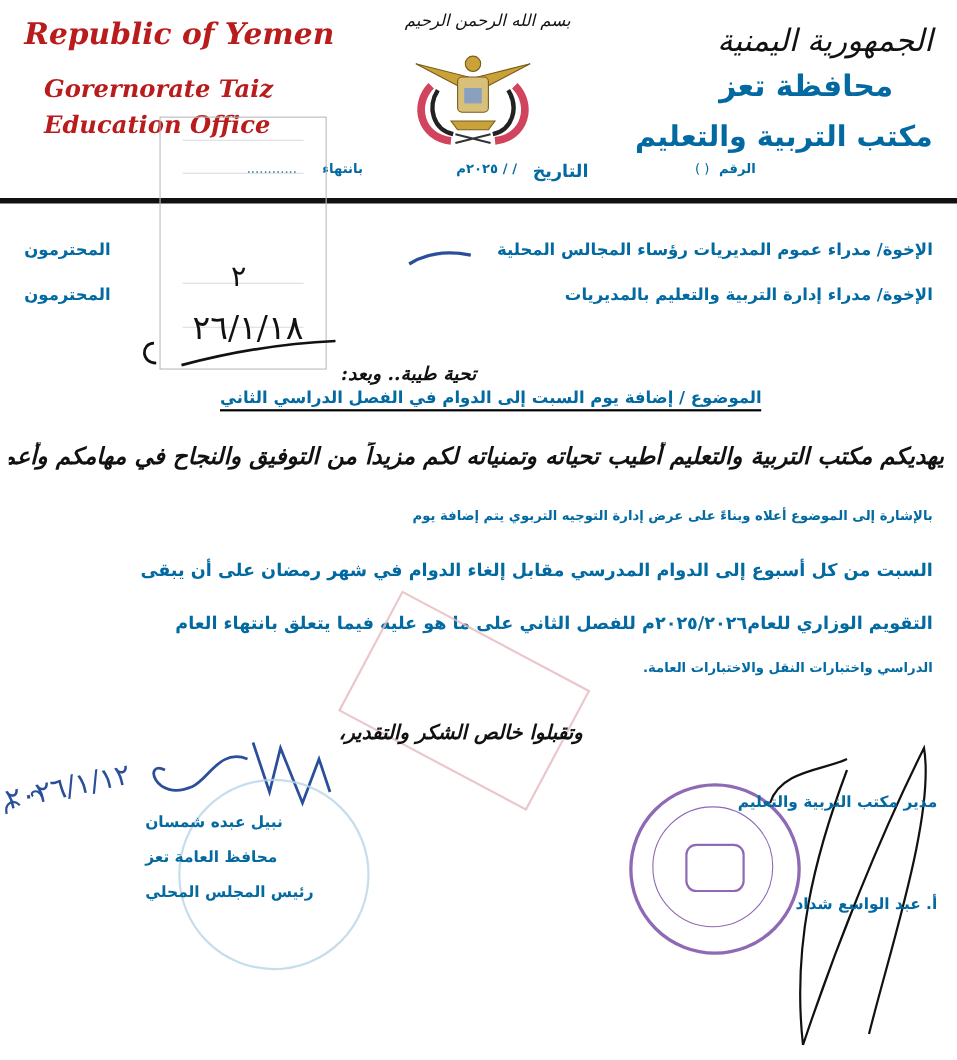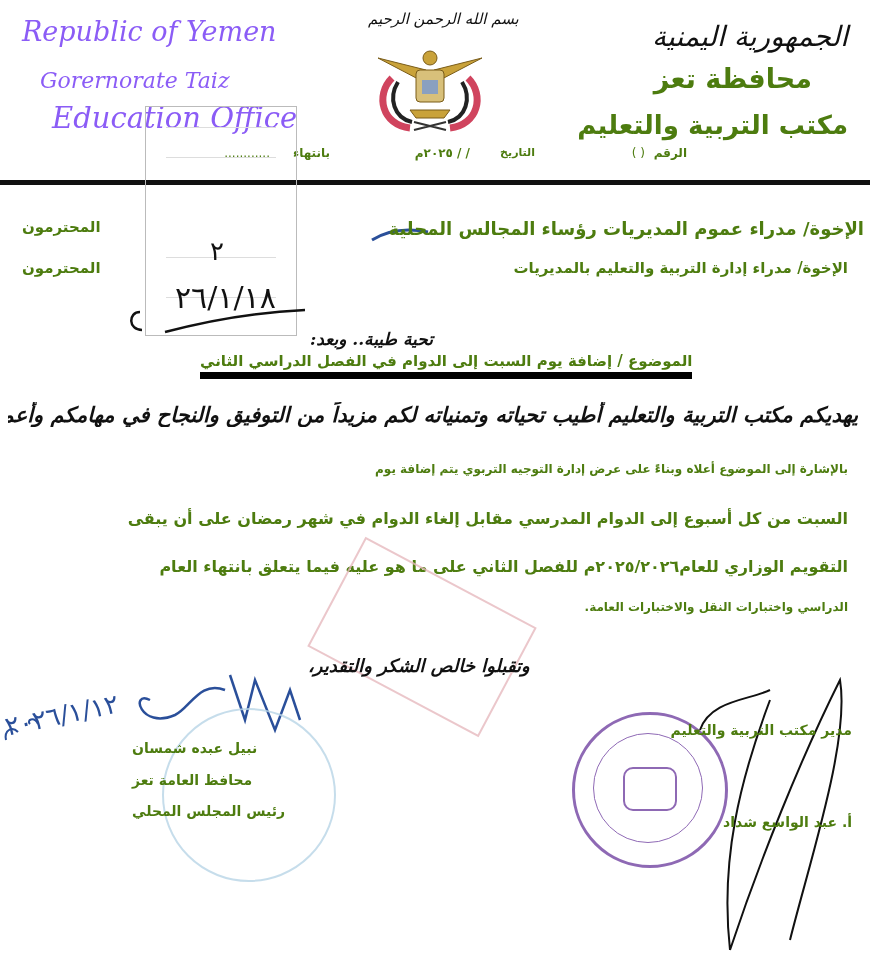--- a/index.html
+++ b/index.html
@@ -1,30 +1,30 @@
 <!DOCTYPE html>
 <html><head>
 <meta charset="utf-8">
 <style>
   html, body { margin:0; padding:0; }
   body { width:870px; height:964px; background:#ffffff; position:relative; overflow:hidden; font-family:"DejaVu Sans", sans-serif; color:#111; }
   .abs { position:absolute; }
-  .en-script { font-family:"DejaVu Serif", serif; font-style:italic; font-weight:normal; color:#8b5cf6; }
-  .ar { direction:rtl; font-family:"DejaVu Sans", sans-serif; font-weight:bold; color:#4d7c0f; white-space:nowrap; }
+  .en-script { font-family:"DejaVu Serif", serif; font-style:italic; font-weight:bold; color:#b91c1c; }
+  .ar { direction:rtl; font-family:"DejaVu Sans", sans-serif; font-weight:bold; color:#0369a1; white-space:nowrap; }
   .ar-serif { direction:rtl; font-family:"DejaVu Serif", serif; font-style:italic; font-weight:bold; color:#111; white-space:nowrap; }
   .rule { position:absolute; left:0; width:870px; background:#111; }
-  .underline { border-bottom:7px solid #000000; padding-bottom:2px; }
+  .underline { border-bottom:2px solid #000000; padding-bottom:2px; }
   .stamp-box { border:1.5px solid #bbb; }
 </style>
 </head>
 <body>
 
 <div class="abs en-script" style="left:22px; top:16px; font-size:27px;">Republic of Yemen</div>
 <div class="abs en-script" style="left:40px; top:68px; font-size:22px;">Gorernorate Taiz</div>
-<div class="abs en-script" style="left:52px; top:101px; font-size:29px;text-align:right;">Education Office</div>
+<div class="abs en-script" style="left:40px; top:101px; font-size:22px;text-align:right;">Education Office</div>
 
 <div class="abs ar-serif" style="right:22px; top:20px; font-size:28px; font-weight:normal;">الجمهورية اليمنية</div>
 <div class="abs ar" style="right:58px; top:63px; font-size:27px;">محافظة تعز</div>
 <div class="abs ar" style="right:22px; top:110px; font-size:26px;">مكتب التربية والتعليم</div>
 
 <div class="abs ar-serif" style="left:368px; top:10px; font-size:15px; font-weight:normal;font-style:italic;">بسم الله الرحمن الرحيم</div>
 
 <div class="abs" style="left:370px; top:40px; width:120px; height:92px;">
   <svg width="120" height="92" viewBox="0 0 120 92">
     <path d="M22 38 C5 55 12 85 40 88" fill="none" stroke="#d0445e" stroke-width="7"></path>
@@ -36,21 +36,21 @@
     <circle cx="60" cy="18" r="7" fill="#c9a23a" stroke="#7a5c18"></circle>
     <rect x="46" y="30" width="28" height="32" rx="4" fill="#d8c07a" stroke="#7a5c18"></rect>
     <rect x="52" y="40" width="16" height="14" fill="#8aa0c0"></rect>
     <path d="M40 70 L80 70 L74 78 L46 78 Z" fill="#c9a23a" stroke="#7a5c18"></path>
     <path d="M44 82 L76 90 M76 82 L44 90" stroke="#333" stroke-width="2"></path>
   </svg>
 </div>
 
 <div class="abs ar" style="right:183px; top:146px; font-size:12px;text-align:center;">الرقم</div>
 <div class="abs ar" style="right:225px; top:146px; font-size:12px; font-weight:normal;">(        )</div>
-<div class="abs ar" style="right:335px; top:146px; font-size:11px;">التاريخ</div>
+<div class="abs ar" style="right:335px; top:146px; font-size:16px;">التاريخ</div>
 <div class="abs ar" style="right:400px; top:146px; font-size:12px;">/ / ٢٠٢٥م</div>
 <div class="abs ar" style="right:540px; top:146px; font-size:12px;">بانتهاء</div>
 <div class="abs ar" style="right:600px; top:146px; font-size:12px; font-weight:normal;">............</div>
 
 <div class="rule" style="top:180px; height:5px;"></div>
 
 <div class="abs stamp-box" style="left:145px; top:106px; width:150px; height:228px;">
   <div style="position:absolute; left:20px; top:20px; width:110px; height:1px; background:#ddd;"></div>
   <div style="position:absolute; left:20px; top:50px; width:110px; height:1px; background:#ddd;"></div>
   <div style="position:absolute; left:20px; top:150px; width:110px; height:1px; background:#ddd;"></div>
@@ -59,21 +59,21 @@
 <div class="abs" style="left:210px; top:236px; font-size:26px; font-family:'DejaVu Serif', serif;">٢</div>
 <div class="abs" style="left:175px; top:280px; font-size:30px; font-family:'DejaVu Serif', serif; direction:ltr;">٢٦/١/١٨</div>
 <svg class="abs" style="left:120px; top:290px;" width="190" height="50">
   <path d="M20 22 C8 22 8 40 22 40" fill="none" stroke="#111" stroke-width="2.5"></path>
   <path d="M45 42 C90 30 140 22 185 20" fill="none" stroke="#111" stroke-width="2.5"></path>
 </svg>
 <svg class="abs" style="left:368px; top:222px;" width="64" height="24">
   <path d="M4 18 C20 8 40 6 60 10" fill="none" stroke="#2a4f9a" stroke-width="3"></path>
 </svg>
 
-<div class="abs ar" style="right:6px; top:218px; font-size:18px;">الإخوة/ مدراء عموم المديريات      رؤساء المجالس المحلية</div>
+<div class="abs ar" style="right:22px; top:218px; font-size:15px;">الإخوة/ مدراء عموم المديريات      رؤساء المجالس المحلية</div>
 <div class="abs ar" style="left:22px; top:218px; font-size:15px;">المحترمون</div>
 <div class="abs ar" style="right:22px; top:259px; font-size:15px;">الإخوة/ مدراء إدارة التربية والتعليم بالمديريات</div>
 <div class="abs ar" style="left:22px; top:259px; font-size:15px;">المحترمون</div>
 
 <div class="abs ar-serif" style="left:310px; top:313px; font-size:17px;margin-top:16px;">تحية طيبة.. وبعد:</div>
 <div class="abs ar underline" style="left:200px; top:352px; font-size:15px;">الموضوع / إضافة يوم السبت إلى الدوام في الفصل الدراسي الثاني</div>
 
 <div class="abs ar-serif" style="right:12px; top:402px; font-size:21px; width:850px; text-align:right; overflow:hidden;">يهديكم مكتب التربية والتعليم أطيب تحياته وتمنياته لكم مزيداً من التوفيق والنجاح في مهامكم وأعمالكم.</div>
 
 <div class="abs ar" style="right:22px; top:462px; width:830px; text-align:right; font-size:12px;">بالإشارة إلى الموضوع أعلاه وبناءً على عرض إدارة التوجيه التربوي يتم إضافة يوم</div>

